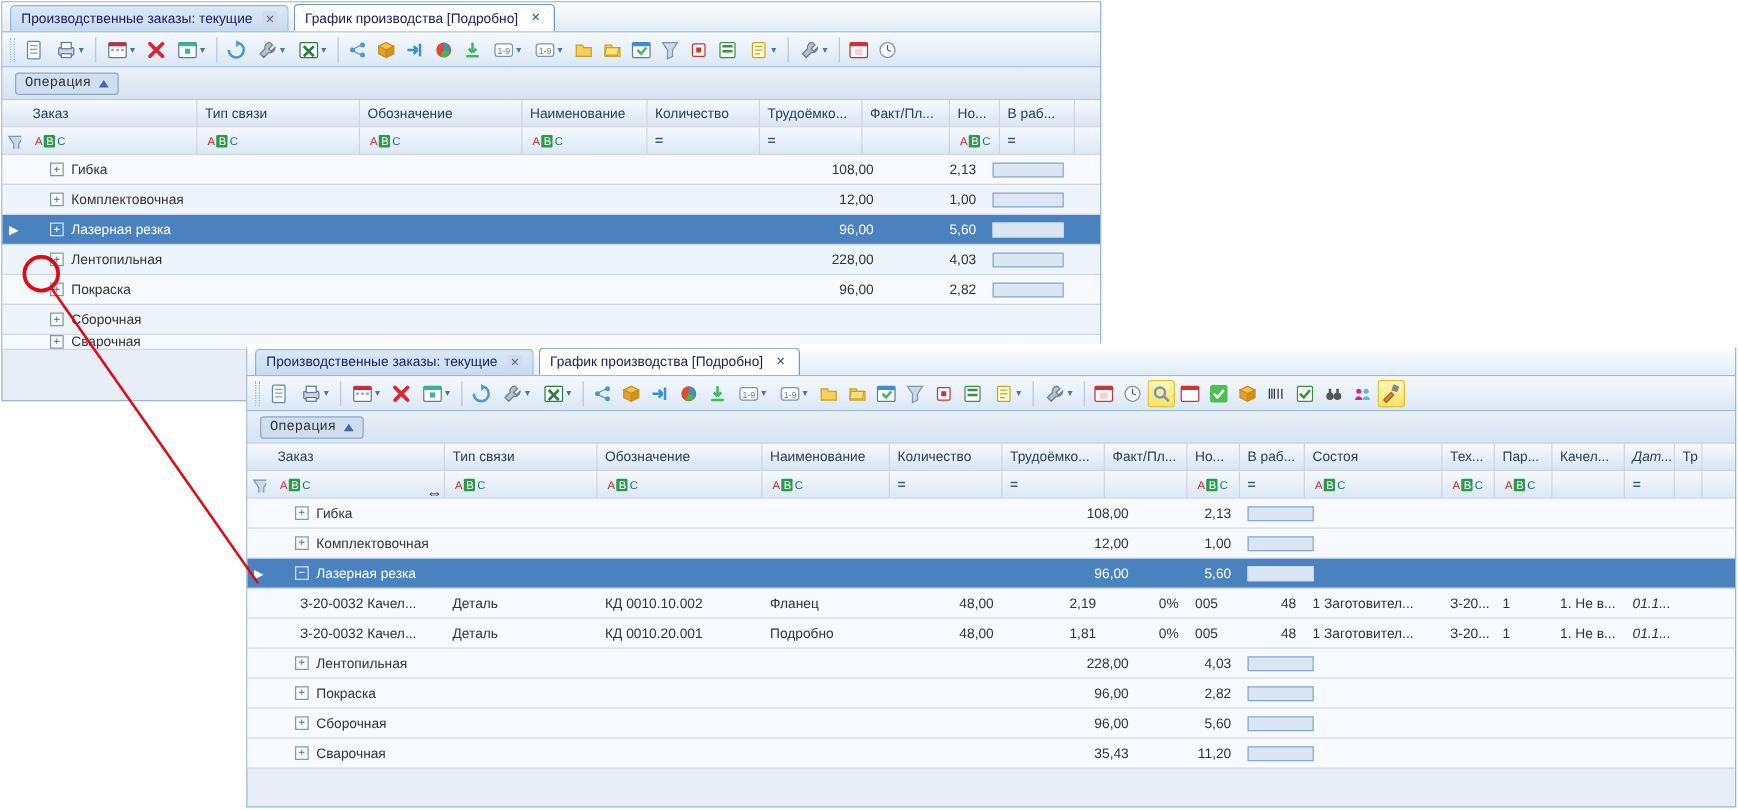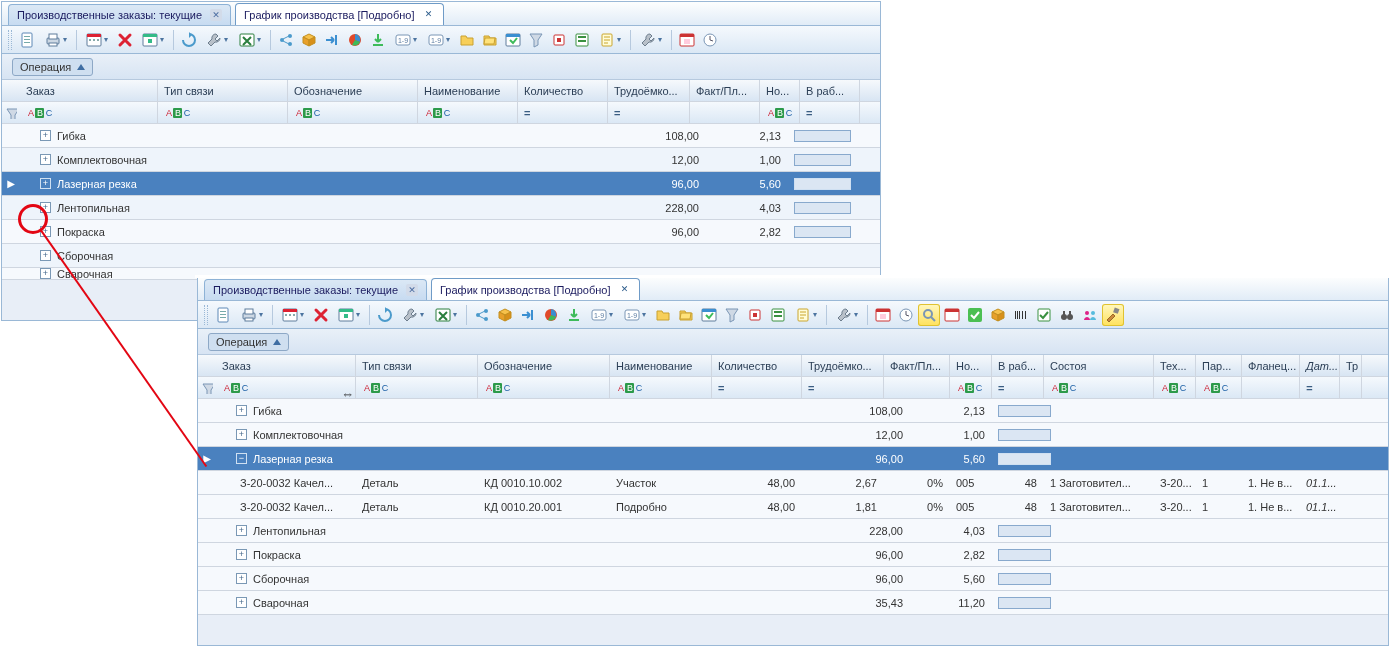--- a/index.html
+++ b/index.html
@@ -19,21 +19,21 @@
 
 .toolbar { height: 28px; border-bottom: 1px solid #9ab8d6; background: linear-gradient(#f5f9fd,#dbe8f5); display: flex; align-items: center; padding-left: 4px; gap: 1px; flex-wrap: nowrap; overflow: hidden; }
 .tb { display: flex; align-items: center; justify-content: center; min-width: 22px; height: 22px; border-radius: 3px; cursor: pointer; position: relative; }
 .tb.dd { min-width: 32px; }
 .tb.dd::after { content: "▾"; font-size: 8px; color: #4c74a0; margin-left: 2px; }
 .sep { width: 1px; height: 20px; background: #b6c9de; margin: 0 3px; }
 .handle { width: 4px; height: 20px; border-left: 1px dotted #9ab8d6; border-right: 1px dotted #9ab8d6; margin: 0 4px 0 2px; }
 .tb svg { width: 16px; height: 16px; }
 
 .grouprow { height: 26px; background: linear-gradient(#e9f0f8,#d7e4f3); display: flex; align-items: center; padding-left: 10px; gap: 8px; border-bottom: 1px solid #b6c9de; }
-.pill { display: inline-flex; align-items: center; gap: 6px; background: #cfdff0; border: 1px solid #8da8c6; border-radius: 3px; padding: 2px 7px; color: #333; }
+.pill { display: inline-flex; align-items: center; gap: 6px; background: #cfdff0; border: 1px solid #8da8c6; border-radius: 3px; padding: 2px 7px; color: #333; font-family: Liberation Mono, monospace; }
 .pill-sort { width: 0; height: 0; border-left: 4px solid transparent; border-right: 4px solid transparent; border-bottom: 6px solid #3f6ea3; }
 
 .headrow, .filterrow, .datarow { display: flex; border-bottom: 1px solid #cfd6e0; }
 .headrow { background: linear-gradient(#f6f9fc,#d8e5f3); height: 22px; }
 .cell { overflow: hidden; text-overflow: ellipsis; white-space: nowrap; padding: 0 6px; display: flex; align-items: center; border-right: 1px solid #cfd6e0; height: 100%; }
 .headrow .cell { color: #2b3e55; font-weight: normal; cursor: pointer; }
 .filterrow { height: 22px; background: linear-gradient(#f5f9fd,#dbe8f5); }
 .filterrow .cell { }
 .filter-abc { display: inline-flex; align-items: center; font-size: 9px; letter-spacing: -1px; }
 .filter-abc span { display:inline-block; width: 9px; text-align:center; }
@@ -749,21 +749,21 @@
     <div class="cell b3">Обозначение</div>
     <div class="cell b4">Наименование</div>
     <div class="cell b5">Количество</div>
     <div class="cell b6">Трудоёмко...</div>
     <div class="cell b7">Факт/Пл...</div>
     <div class="cell b8">Но...</div>
     <div class="cell b9">В раб...</div>
     <div class="cell b10">Состоя</div>
     <div class="cell b11">Тех...</div>
     <div class="cell b12">Пар...</div>
-    <div class="cell b13">Фланец...</div>
+    <div class="cell b13">Качел...</div>
     <div class="cell b14">Дат...</div>
     <div class="cell b15">Тр</div>
   </div>
   <div class="filterrow">
     <div class="fcol">
         <svg class="funnel-sm">
           <use href="#i-funnel"></use>
         </svg>
       </div>
     <div class="cell b1">
@@ -875,23 +875,23 @@
         <div class="cell num" style="width:82px">5,60</div>
         <div class="cell" style="width:66px">
           <div class="bar"></div>
         </div>
       </div>
       <div class="datarow">
         <div class="mark"></div>
         <div class="cell b1" style="padding-left:24px">З-20-0032 Качел...</div>
         <div class="cell b2">Деталь</div>
         <div class="cell b3">КД 0010.10.002</div>
-        <div class="cell b4">Участок</div>
+        <div class="cell b4">Фланец</div>
         <div class="cell b5 num">48,00</div>
-        <div class="cell b6 num">2,67</div>
+        <div class="cell b6 num">2,19</div>
         <div class="cell b7 num">0%</div>
         <div class="cell b8">005</div>
         <div class="cell b9 num">48</div>
         <div class="cell b10">1 Заготовител...</div>
         <div class="cell b11">З-20...</div>
         <div class="cell b12">1</div>
         <div class="cell b13">1. Не в...</div>
         <div class="cell b14">01.1...</div>
       </div>
       <div class="datarow">

